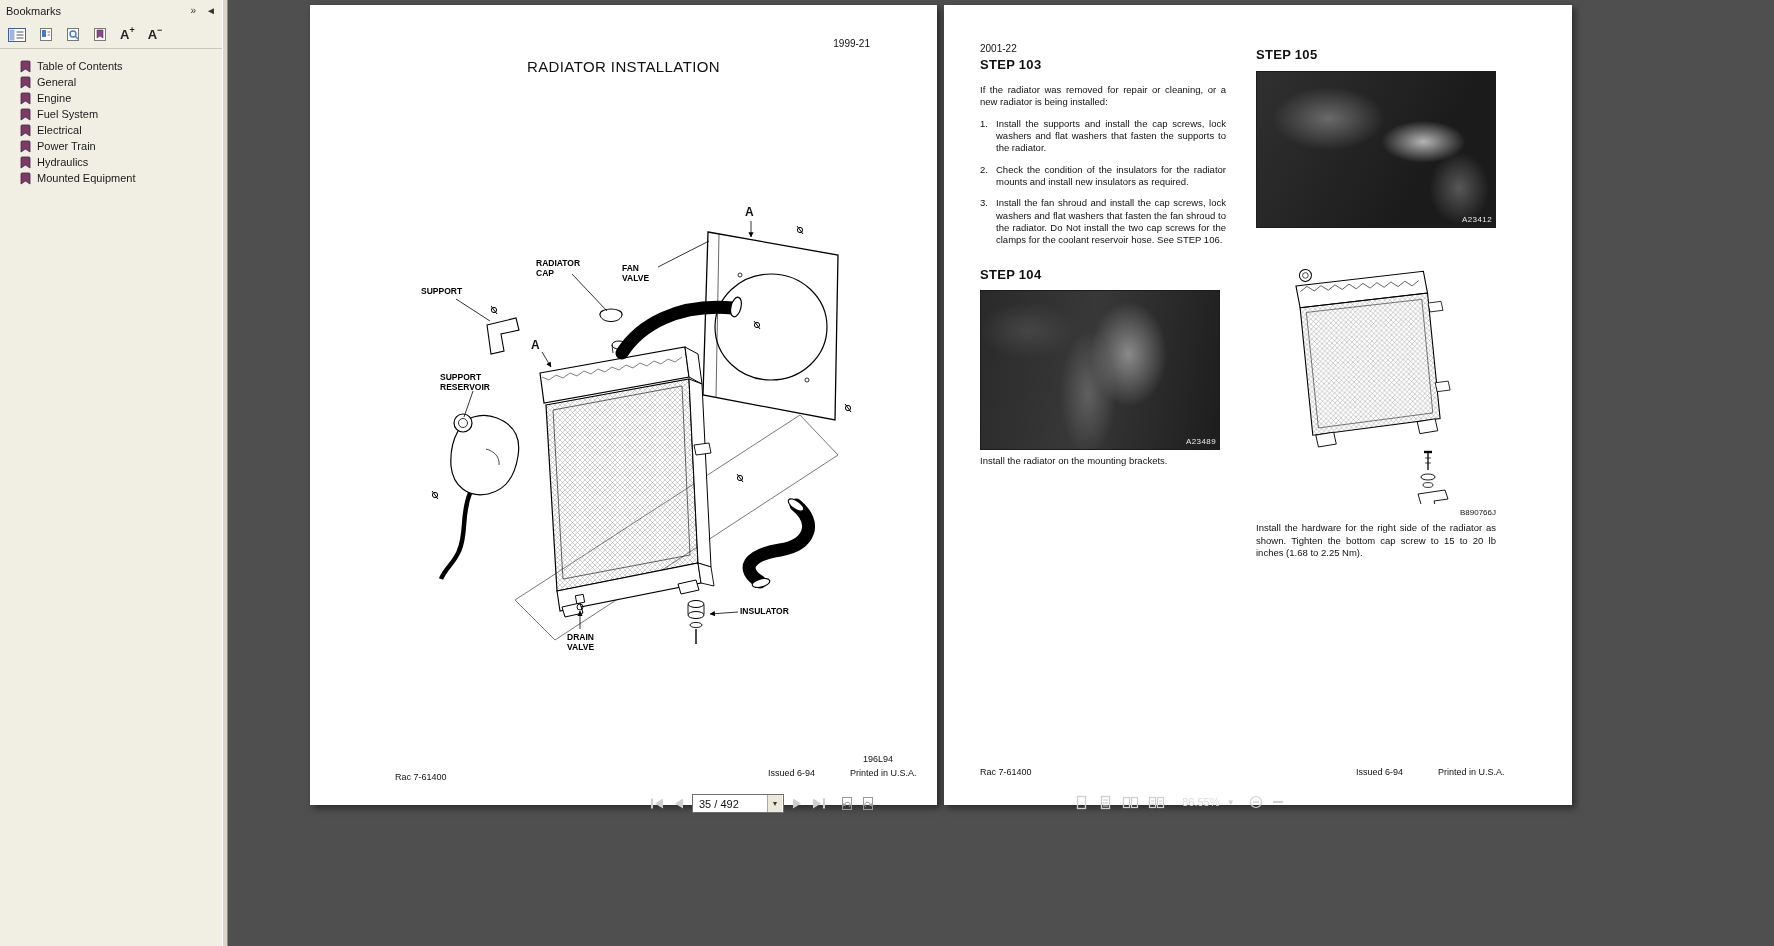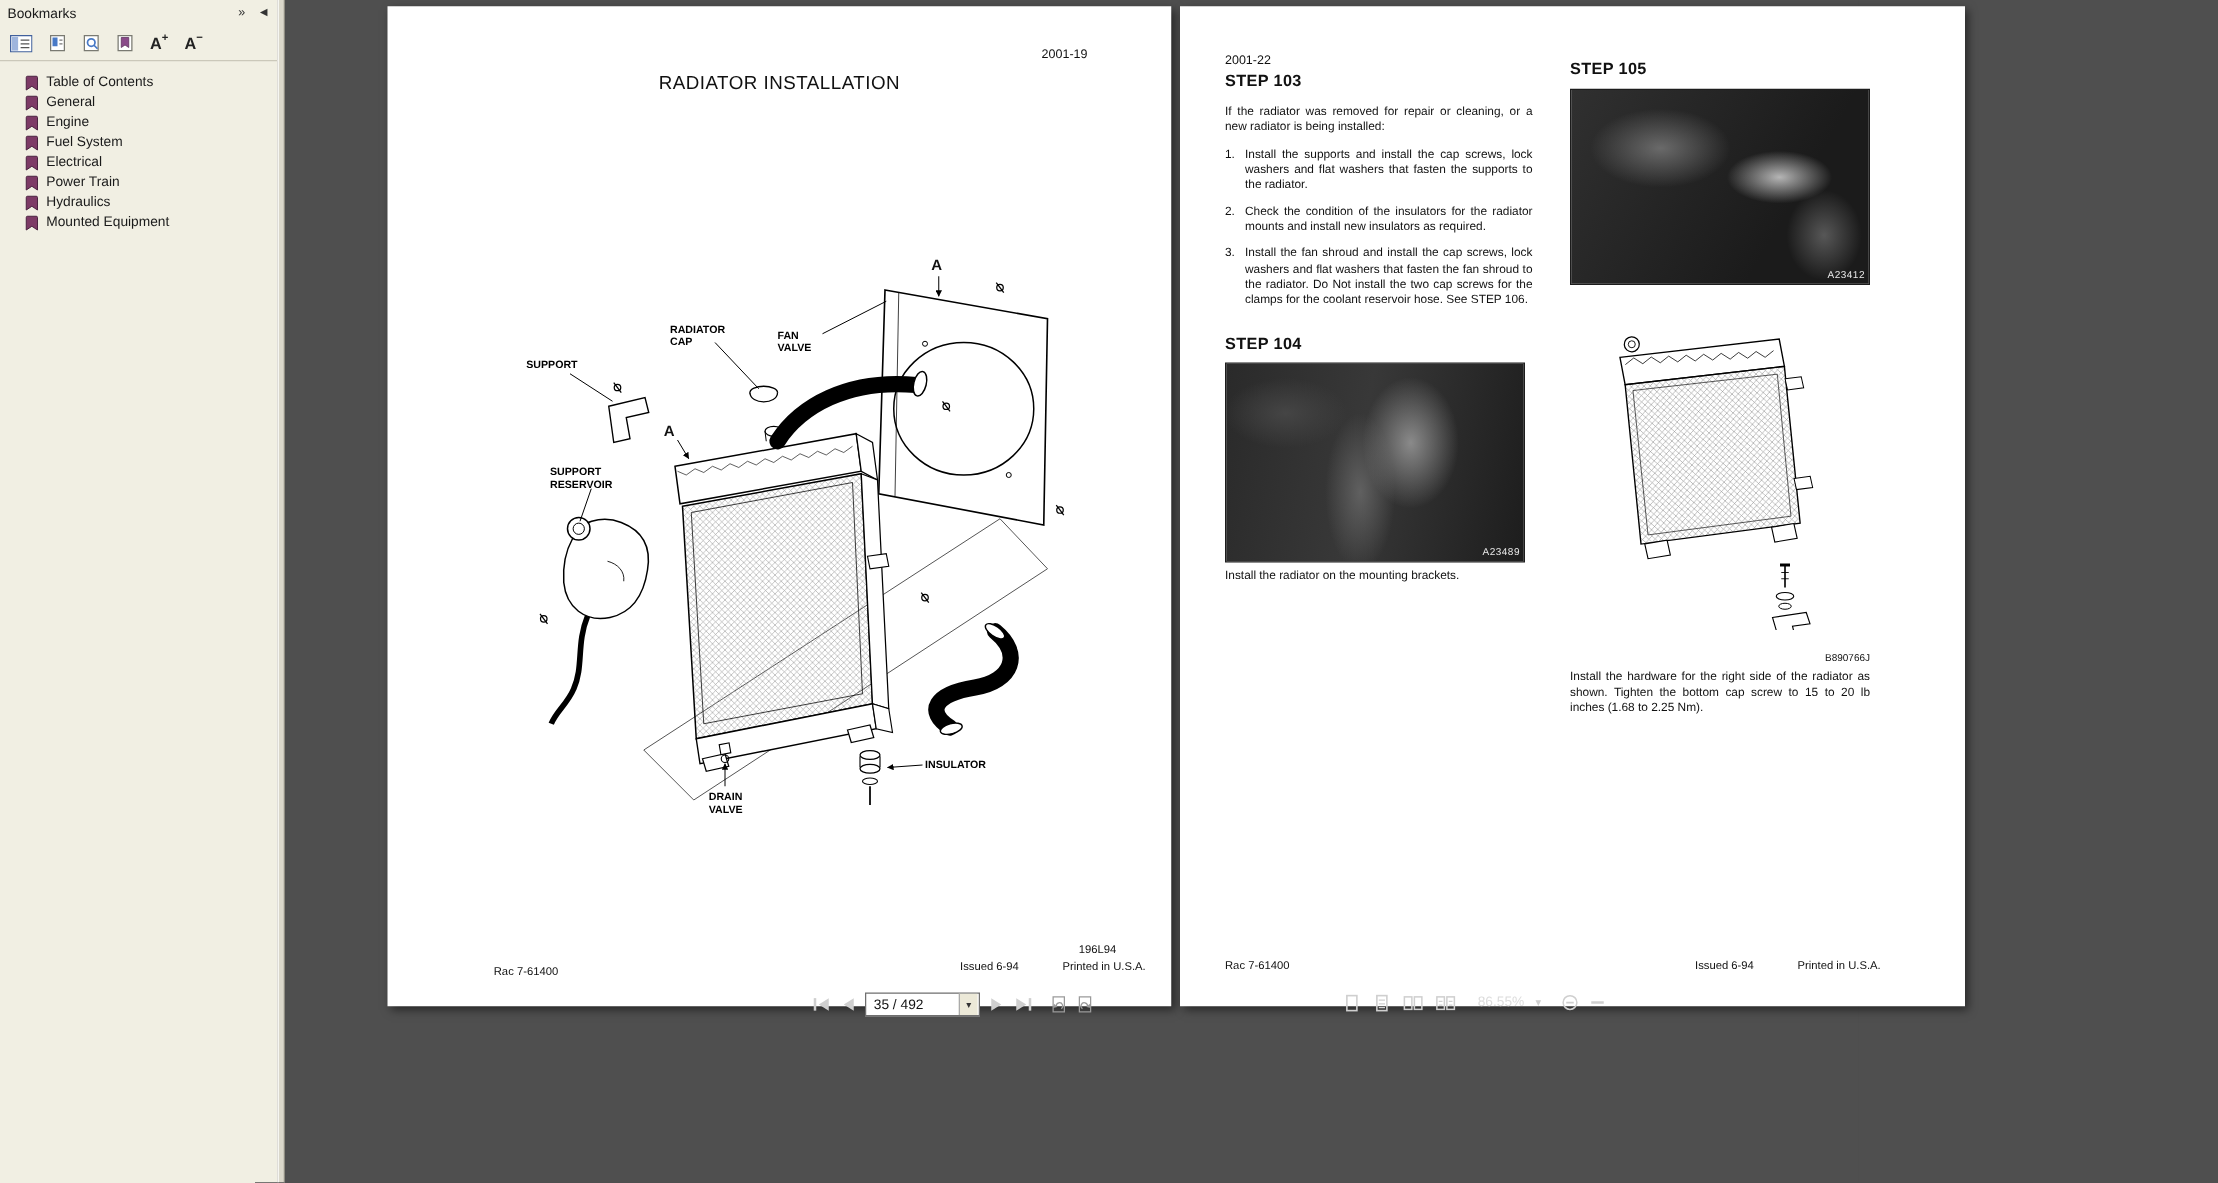--- a/index.html
+++ b/index.html
@@ -36,21 +36,21 @@
 
   
   .col{position:absolute;font-size:9.5px;line-height:1.3;text-align:justify}
   .step-h{font-size:13px;font-weight:bold;letter-spacing:.3px;text-align:left}
   .intro{margin-top:10px}
   .li{display:flex;margin-top:9px}
   .li .num{width:16px;flex:0 0 16px}
   .photo{position:relative;width:100%;border:1px solid #1c1c1c}
   .photo .pid{position:absolute;right:3px;bottom:2px;font-size:8px;color:#e9e9e9;letter-spacing:.4px}
   .caption{margin-top:5px;text-align:left}
-  .figid{text-align:right;font-size:8px;margin-top:16px}
+  .figid{text-align:right;font-size:8px;margin-top:2px}
 
   
   .statusbar{position:absolute;top:792px;left:0;right:0;height:30px}
   .nav-cluster{position:absolute;left:422px;top:2px;display:flex;align-items:center;gap:7px}
   .right-cluster{position:absolute;right:204px;top:2px;display:flex;align-items:center;gap:9px}
   .sb-btn{display:flex;align-items:center;cursor:pointer}
   .page-field{display:flex;align-items:center;background:#fff;border:1px solid #6f6f6f;height:19px;width:92px}
   .page-field input{border:none;outline:none;width:74px;height:17px;font-size:11px;padding-left:6px;color:#111;background:transparent;font-family:"Liberation Sans",sans-serif}
   .page-field .chev{width:15px;height:17px;background:#ece9d8;border-left:1px solid #aaa;font-size:8px;display:flex;align-items:center;justify-content:center;color:#333;cursor:pointer}
   .zoom-text{font-size:11px;color:#dcdcdc}
@@ -154,21 +154,21 @@
           <span>Mounted Equipment</span>
         </li>
     </ul>
   </aside>
 
   <div class="splitter"></div>
 
   <main class="viewer">
 
     <section class="page page-left">
-      <div class="pagenum" style="right:67px;top:33px">2001-19</div>
+      <div class="pagenum" style="right:67px;top:33px">1999-21</div>
       <h1 class="doc-title">RADIATOR INSTALLATION</h1>
 
       <div class="diagram">
         <svg viewBox="0 0 627 560" width="627" height="560">
           <defs>
             <pattern id="xh" width="5" height="5" patternUnits="userSpaceOnUse">
               <path d="M0 5L5 0M0 0L5 5" stroke="#979797" stroke-width="0.45"></path>
             </pattern>
             <marker id="arr" viewBox="0 0 8 8" refX="7.5" refY="4" markerWidth="6.5" markerHeight="6.5" orient="auto">
               <path d="M0 0L8 4L0 8z" fill="#000"></path>

